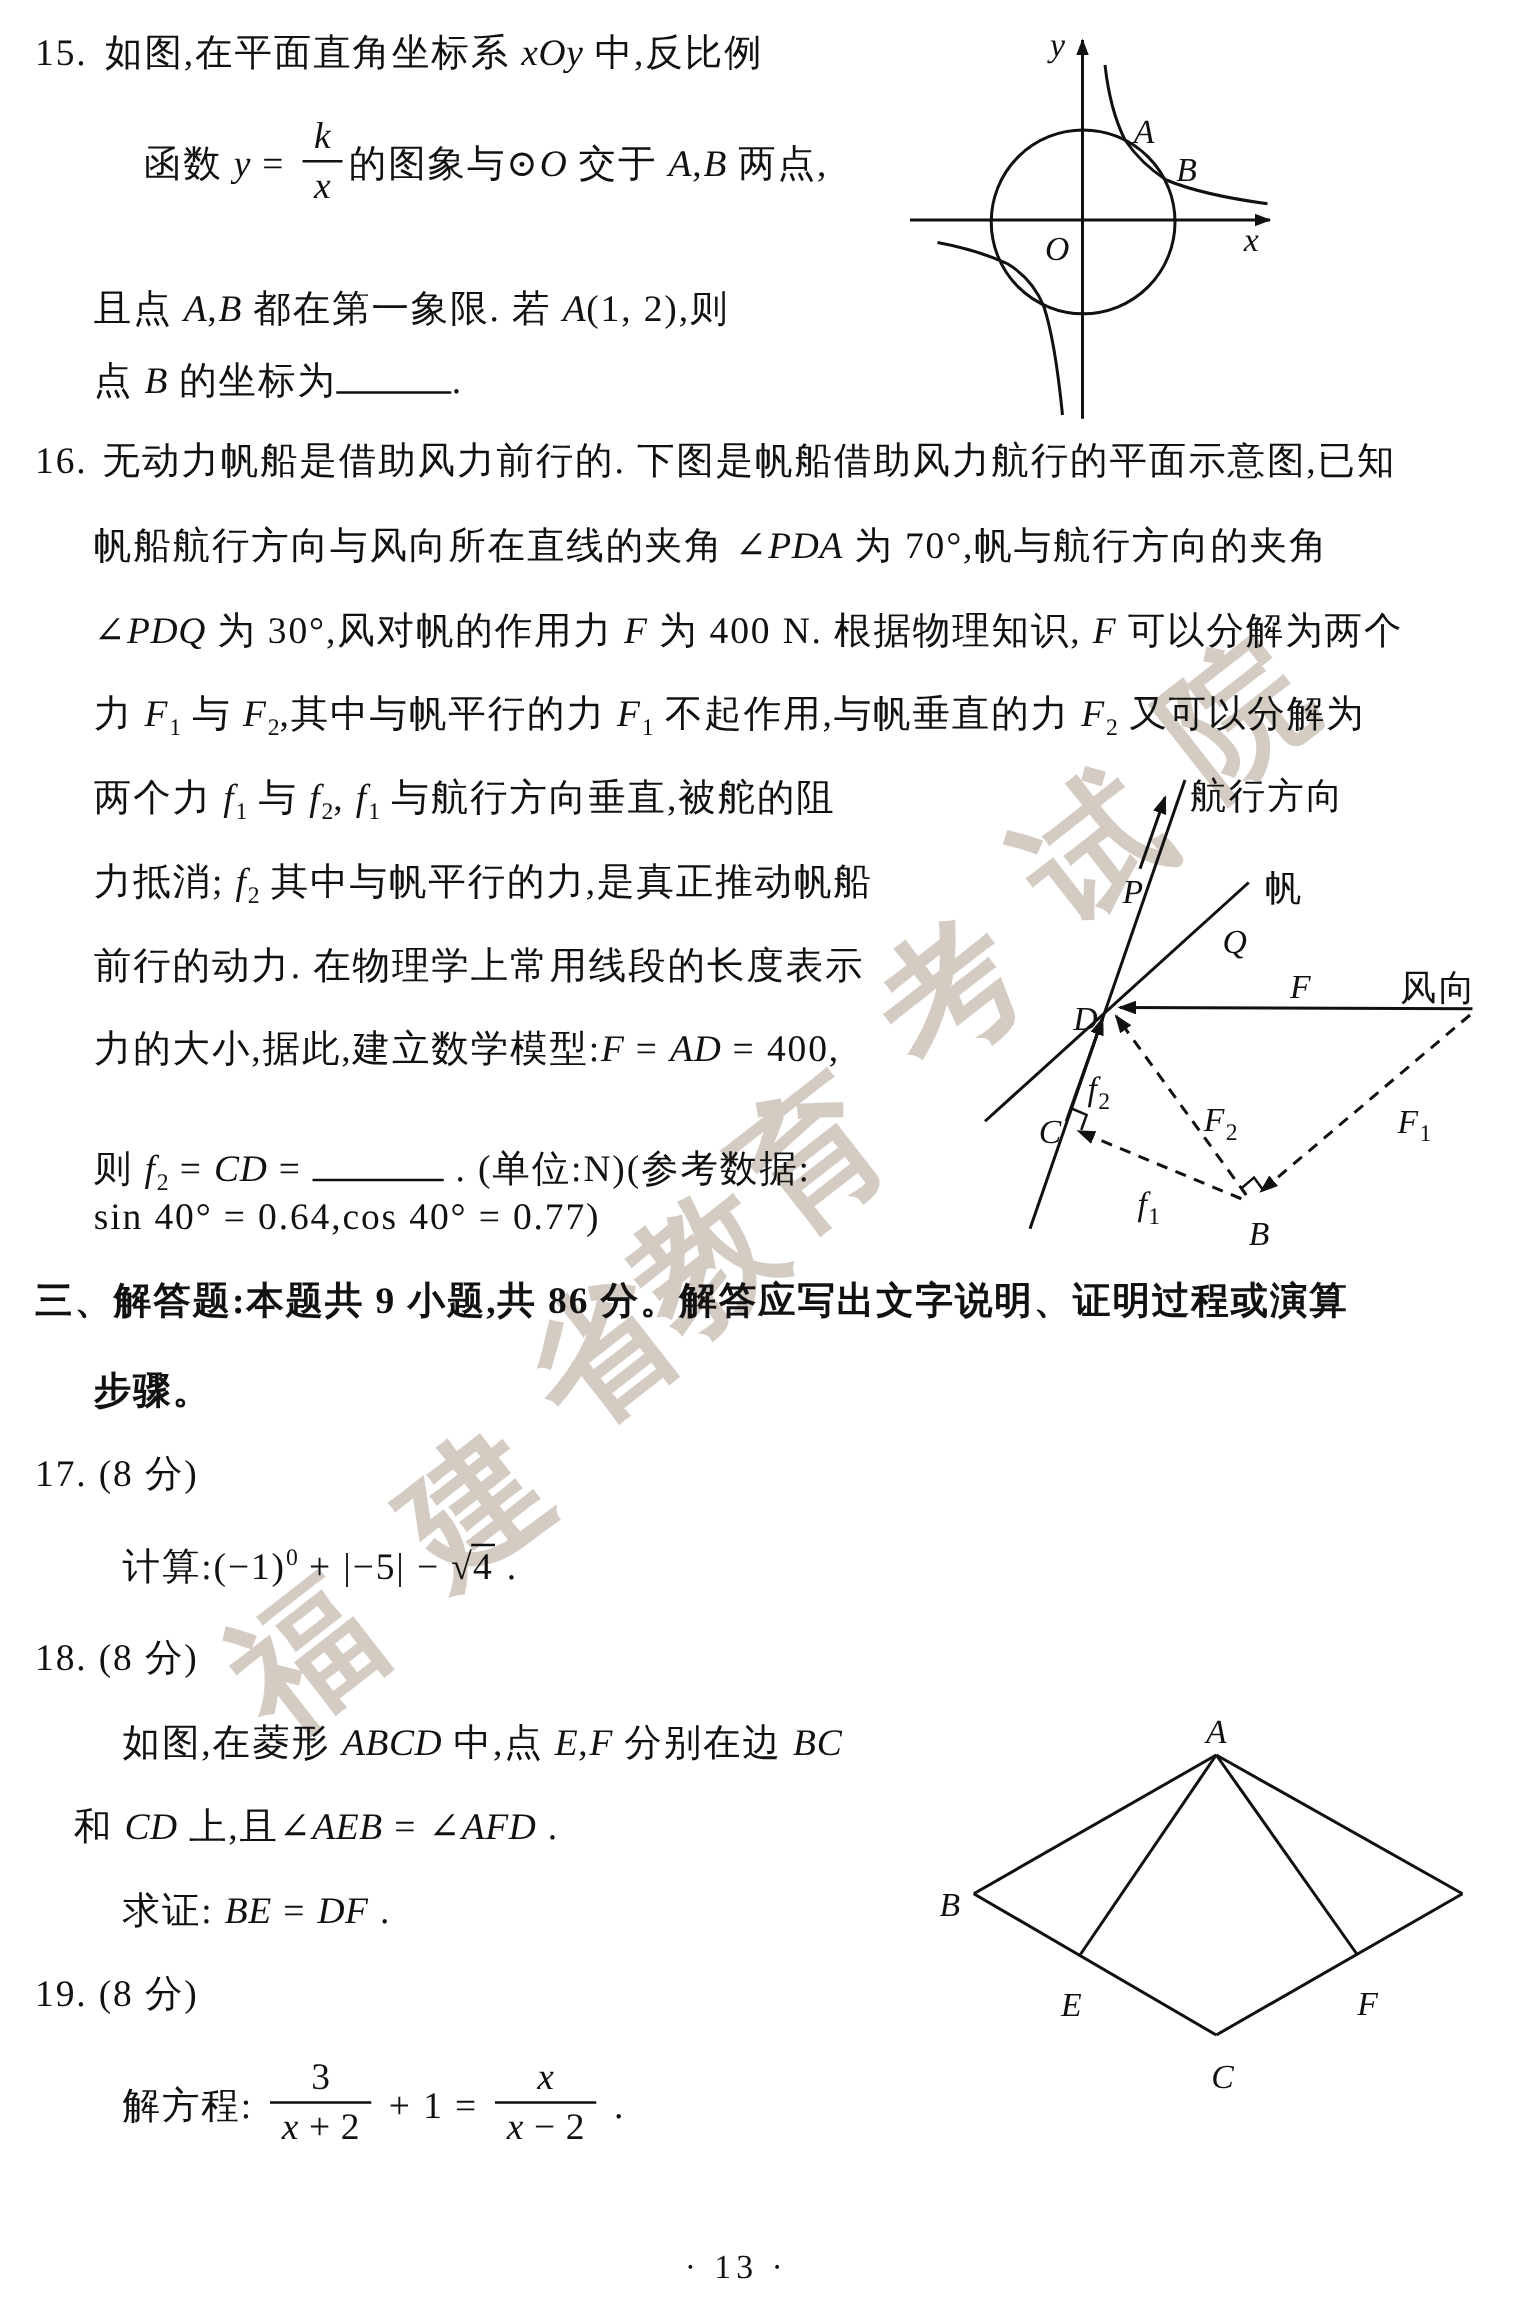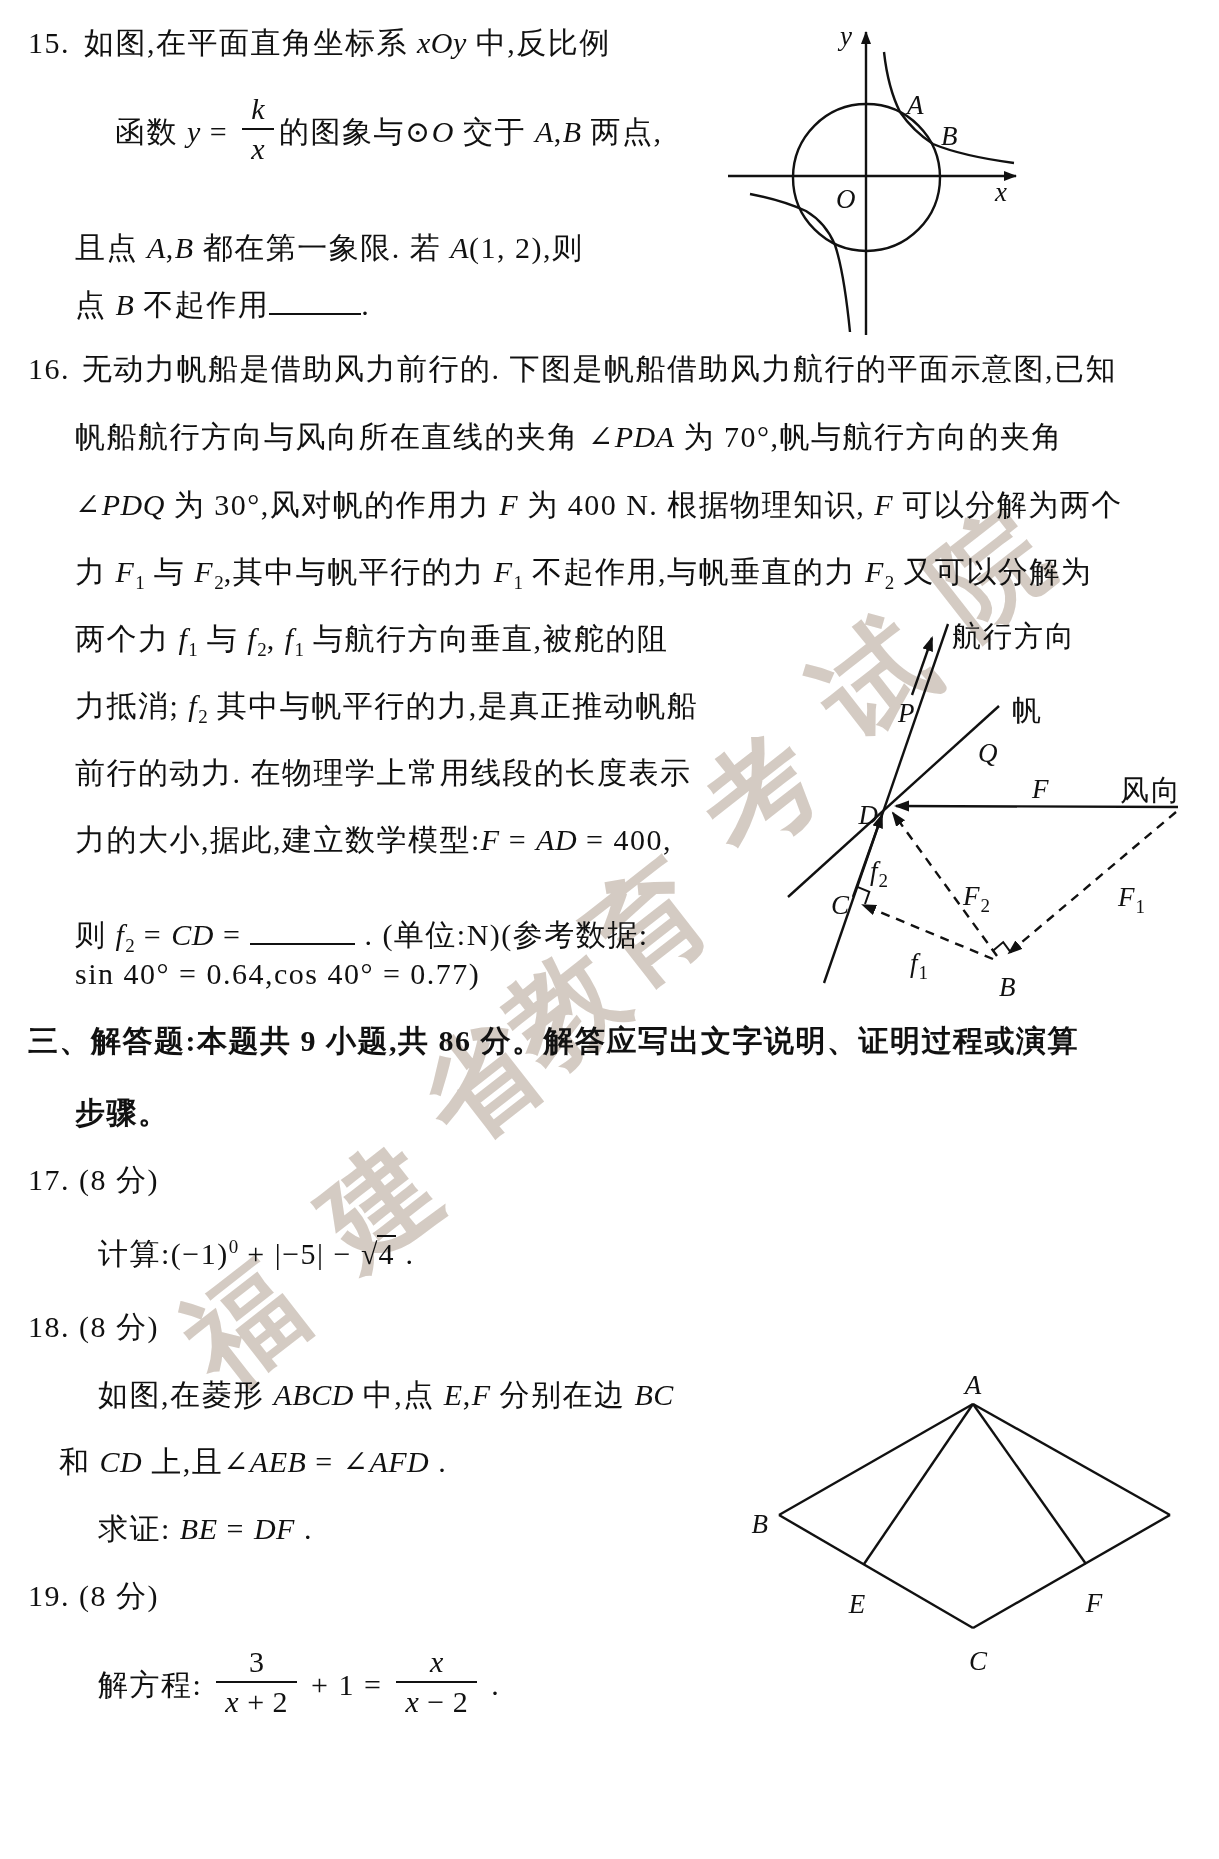--- a/index.html
+++ b/index.html
@@ -34,21 +34,21 @@
 </style>
 </head>
 <body>
 
 <div class="page">
 
   <div id="doc">
       <div class="line" style="left: 28px; top: 24px;"><span>15.</span><span class="sp" style="width: 14px;"></span><span>如图,在平面直角坐标系 </span><span class="it">xOy</span><span> 中,反比例</span></div>
       <div class="line vcen" style="left: 75px; top: 82px; margin-left: 40px;"><span>函数 </span><span class="it">y</span><span> = </span><span class="frac"><span class="fr-n"><span class="it">k</span></span><span class="fr-d"><span class="it">x</span></span></span><span>的图象与⊙</span><span class="it">O</span><span> 交于 </span><span class="it">A</span><span>,</span><span class="it">B</span><span> 两点,</span></div>
       <div class="line" style="left: 75px; top: 205px; margin-top: 24px;"><span>且点 </span><span class="it">A</span><span>,</span><span class="it">B</span><span> 都在第一象限. 若 </span><span class="it">A</span><span>(1, 2),则</span></div>
-      <div class="line" style="left: 75px; top: 282px;"><span>点 </span><span class="it">B</span><span> 不起作用</span><span class="blank" style="width: 92px;"></span><span>.</span></div>
+      <div class="line" style="left: 75px; top: 282px;"><span>点 </span><span class="it">B</span><span> 的坐标为</span><span class="blank" style="width: 92px;"></span><span>.</span></div>
       <div class="line" style="left: 28px; top: 350px;"><span>16.</span><span class="sp" style="width: 12px;"></span><span>无动力帆船是借助风力前行的. 下图是帆船借助风力航行的平面示意图,已知</span></div>
       <div class="line" style="left: 75px; top: 418px;"><span>帆船航行方向与风向所在直线的夹角 ∠</span><span class="it">PDA</span><span> 为 70°,帆与航行方向的夹角</span></div>
       <div class="line" style="left: 75px; top: 486px;"><span>∠</span><span class="it">PDQ</span><span> 为 30°,风对帆的作用力 </span><span class="it">F</span><span> 为 400 N. 根据物理知识, </span><span class="it">F</span><span> 可以分解为两个</span></div>
       <div class="line" style="left: 75px; top: 553px;"><span>力 </span><span class="vs"><span class="it">F</span><span class="sub">1</span></span><span> 与 </span><span class="vs"><span class="it">F</span><span class="sub">2</span></span><span>,其中与帆平行的力 </span><span class="vs"><span class="it">F</span><span class="sub">1</span></span><span> 不起作用,与帆垂直的力 </span><span class="vs"><span class="it">F</span><span class="sub">2</span></span><span> 又可以分解为</span></div>
       <div class="line" style="left: 75px; top: 620px;"><span>两个力 </span><span class="vs"><span class="it">f</span><span class="sub">1</span></span><span> 与 </span><span class="vs"><span class="it">f</span><span class="sub">2</span></span><span>, </span><span class="vs"><span class="it">f</span><span class="sub">1</span></span><span> 与航行方向垂直,被舵的阻</span></div>
       <div class="line" style="left: 75px; top: 687px;"><span>力抵消; </span><span class="vs"><span class="it">f</span><span class="sub">2</span></span><span> 其中与帆平行的力,是真正推动帆船</span></div>
       <div class="line" style="left: 75px; top: 754px;"><span>前行的动力. 在物理学上常用线段的长度表示</span></div>
       <div class="line" style="left: 75px; top: 821px;"><span>力的大小,据此,建立数学模型:</span><span class="it">F</span><span> = </span><span class="it">AD</span><span> = 400,</span></div>
       <div class="line" style="left: 75px; top: 888px; margin-top: 24px;"><span>则 </span><span class="vs"><span class="it">f</span><span class="sub">2</span></span><span> = </span><span class="it">CD</span><span> = </span><span class="blank" style="width: 105px;"></span><span> . (单位:N)(参考数据:</span></div>
       <div class="line" style="left: 75px; top: 955px; text-align: right;"><span>sin 40° = 0.64,cos 40° = 0.77)</span></div>
@@ -130,13 +130,14 @@
     <line class="stroke" x1="253" y1="34" x2="144" y2="194"></line>
     <line class="stroke" x1="253" y1="34" x2="366" y2="194"></line>
     <text class="dlab" x="253" y="24" text-anchor="middle">A</text>
     <text class="dlab" x="48" y="163" text-anchor="end">B</text>
     <text class="dlab" x="464" y="163">D</text>
     <text class="dlab" x="258" y="300" text-anchor="middle">C</text>
     <text class="dlab" x="137" y="243" text-anchor="middle">E</text>
     <text class="dlab" x="374" y="242" text-anchor="middle">F</text>
   </svg>
 
+  <div class="footer">· 13 ·</div>
 </div>
 
 </body></html>

